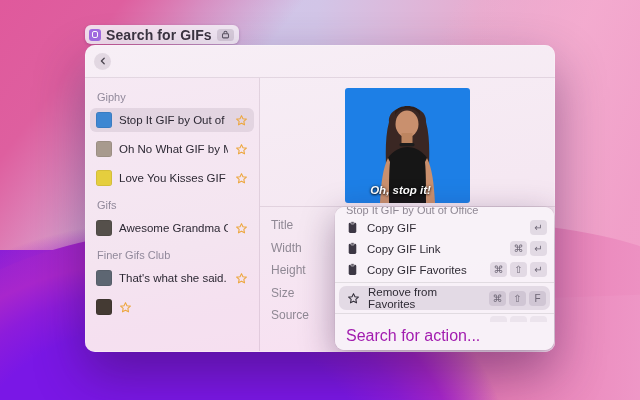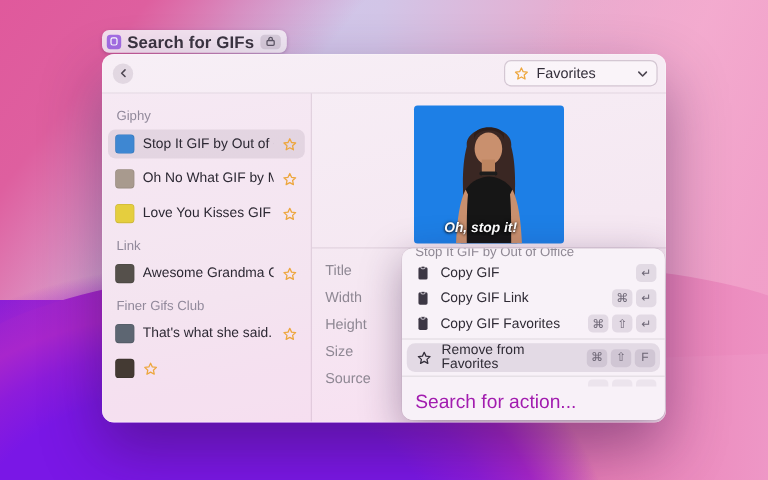--- a/index.html
+++ b/index.html
@@ -120,29 +120,20 @@
 </div>
 
 <div class="window">
 
   <div class="searchbar">
     <span class="back-btn">
       <svg width="8" height="8" viewBox="0 0 10 10">
           <path d="M6.5 1.5 3 5l3.5 3.5" fill="none" stroke="#4c4550" stroke-width="1.6" stroke-linecap="round" stroke-linejoin="round"></path>
         </svg>
     </span>
-    <span class="dropdown">
-      <svg class="star13" viewBox="0 0 24 24">
-          <path d="M12 3l2.7 5.8 6.3.7-4.7 4.3 1.3 6.2L12 16.9 6.4 20l1.3-6.2L3 9.5l6.3-.7z" fill="none" stroke="#EDA73F" stroke-width="2" stroke-linejoin="round"></path>
-        </svg>
-      <span class="dropdown-label">Favorites</span>
-      <svg class="chev" width="9" height="9" viewBox="0 0 10 10">
-          <path d="M1.5 3.5 5 7l3.5-3.5" fill="none" stroke="#4c4550" stroke-width="1.5" stroke-linecap="round" stroke-linejoin="round"></path>
-        </svg>
-    </span>
   </div>
 
   <div class="win-body">
 
     <div class="sidebar">
       <div class="section-title">Giphy</div>
 
       <div class="g-row selected">
         <span class="thumb" style="background-color: rgb(62, 135, 210);"></span>
         <span class="g-label">Stop It GIF by Out of Office</span>
@@ -160,21 +151,21 @@
       </div>
 
       <div class="g-row">
         <span class="thumb" style="background-color: rgb(229, 206, 62);"></span>
         <span class="g-label">Love You Kisses GIF by Ted...</span>
         <svg class="star13" viewBox="0 0 24 24">
             <path d="M12 3l2.7 5.8 6.3.7-4.7 4.3 1.3 6.2L12 16.9 6.4 20l1.3-6.2L3 9.5l6.3-.7z" fill="none" stroke="#EDA73F" stroke-width="2" stroke-linejoin="round"></path>
           </svg>
       </div>
 
-      <div class="section-title">Link</div>
+      <div class="section-title">Gifs</div>
 
       <div class="g-row">
         <span class="thumb" style="background-color: rgb(85, 80, 75);"></span>
         <span class="g-label">Awesome Grandma GIF</span>
         <svg class="star13" viewBox="0 0 24 24">
             <path d="M12 3l2.7 5.8 6.3.7-4.7 4.3 1.3 6.2L12 16.9 6.4 20l1.3-6.2L3 9.5l6.3-.7z" fill="none" stroke="#EDA73F" stroke-width="2" stroke-linejoin="round"></path>
           </svg>
       </div>
 
       <div class="section-title">Finer Gifs Club</div>

